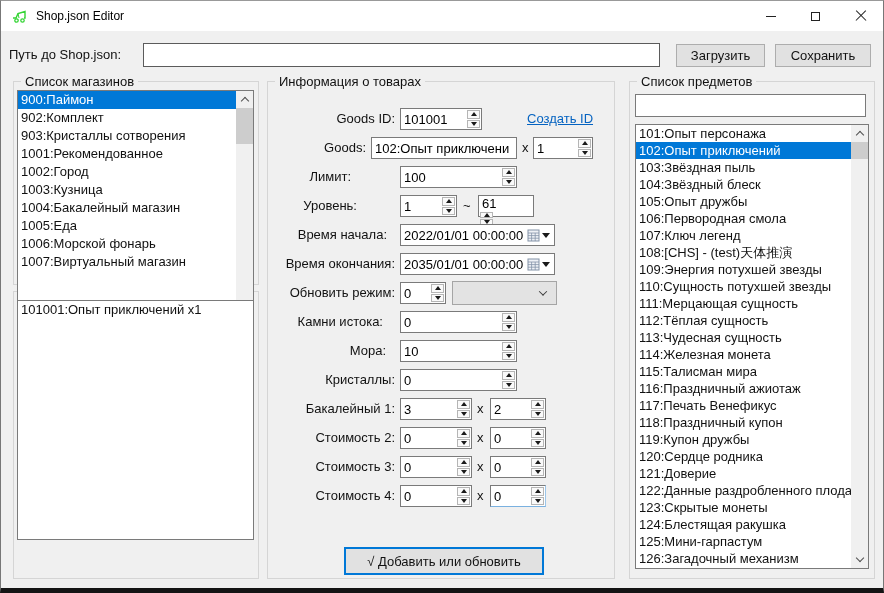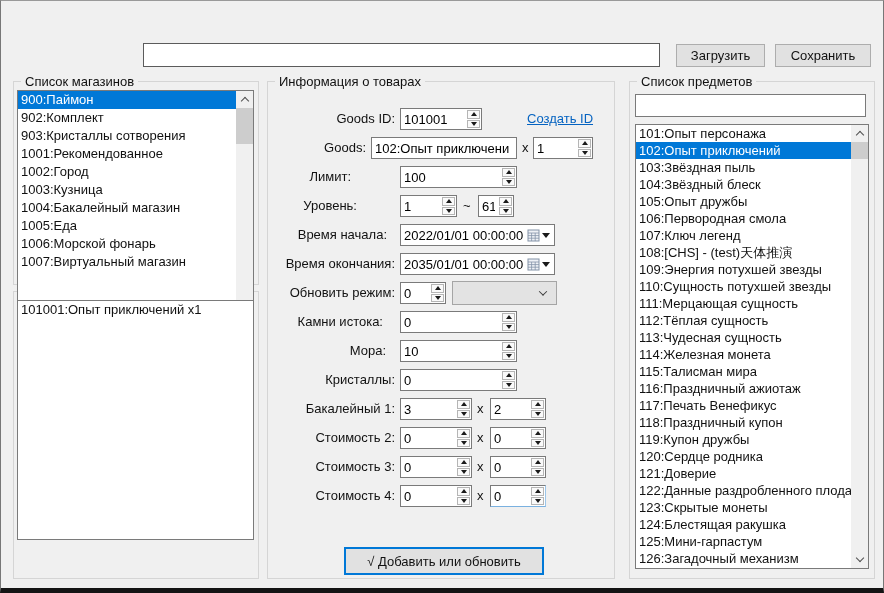--- a/index.html
+++ b/index.html
@@ -77,23 +77,44 @@
   .items-search{position:absolute;left:6px;top:21px;width:231px;height:23px;border:1px solid #7a7a7a;background:#fff;font:13px "Liberation Sans",sans-serif;padding:1px 3px;outline:none;z-index:3;}
   .bottom-btns .btn{top:auto;}
   .btn-delete{left:6px;top:268px;width:100px;}
   .btn-clear{left:112px;top:268px;width:98px;}
 </style>
 </head>
 <body>
 
 <div class="window">
 
+  <div class="titlebar">
+    <svg class="app-icon" viewBox="0 0 17 17">
+      <path d="M2 10 L5 10 L7 5.5 L14 3.5 L14 10 L13 10" fill="none" stroke="#35d435" stroke-width="1.4"></path>
+      <path d="M7 5.5 L8 10" fill="none" stroke="#35d435" stroke-width="1"></path>
+      <circle cx="5.5" cy="12.5" r="1.7" fill="none" stroke="#35d435" stroke-width="1.3"></circle>
+      <circle cx="11.5" cy="12.5" r="1.7" fill="none" stroke="#35d435" stroke-width="1.3"></circle>
+    </svg>
+    <span class="title-text">Shop.json Editor</span>
+    <div class="win-btns">
+      <div class="win-btn">
+          <span class="ic-min"></span>
+        </div>
+      <div class="win-btn">
+          <span class="ic-max"></span>
+        </div>
+      <div class="win-btn">
+          <span class="ic-close"></span>
+        </div>
+    </div>
+  </div>
 
   <div class="client">
 
+    <span class="path-label">Путь до Shop.json:</span>
     <input class="path-input" value="" style="">
     <button class="btn btn-load">Загрузить</button>
     <button class="btn btn-save">Сохранить</button>
 
     <div class="groupbox gb-shops">
       <div class="gb-border"></div>
       <span class="gb-title">Список магазинов</span>
       <div class="listbox shops-list">
         <div class="lb-items">
             <div class="lb-item selected">900:Паймон</div>
@@ -192,21 +213,21 @@
           <span class="spin-btns">
               <span class="sb">
                 <i class="tri-up"></i>
               </span>
               <span class="sb">
                 <i class="tri-dn"></i>
               </span>
             </span>
         </div>
         <span class="tilde-lab" style="left:188px;">~</span>
-        <div class="spin" style="left:203px;width:36px;">
+        <div class="spin" style="left:203px;width:56px;flex-direction:column;">
           <input value="61" style="">
           <span class="spin-btns">
               <span class="sb">
                 <i class="tri-up"></i>
               </span>
               <span class="sb">
                 <i class="tri-dn"></i>
               </span>
             </span>
         </div>

